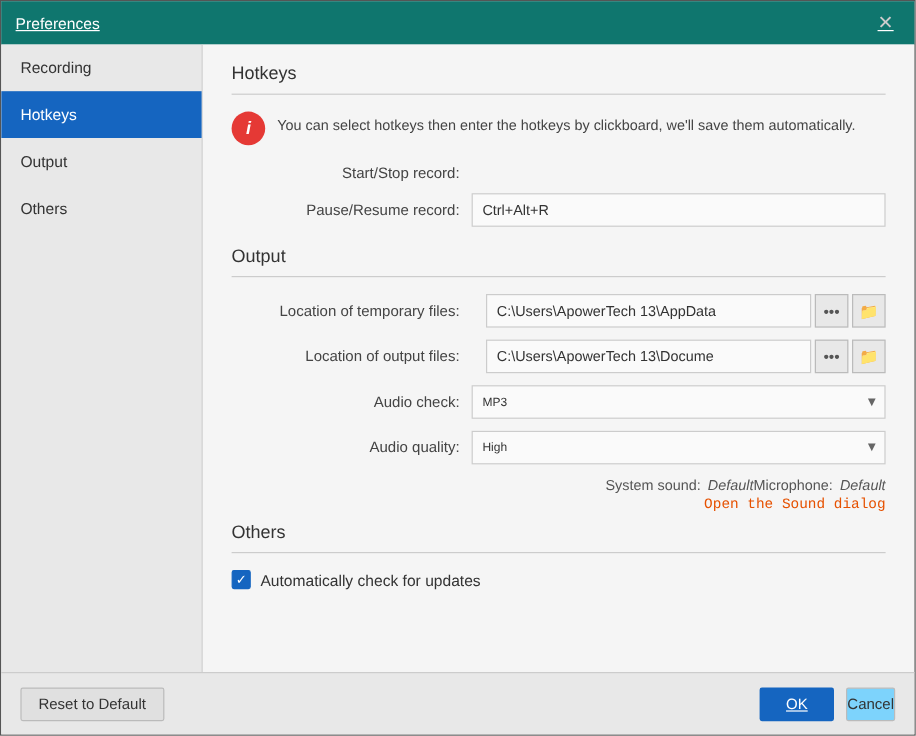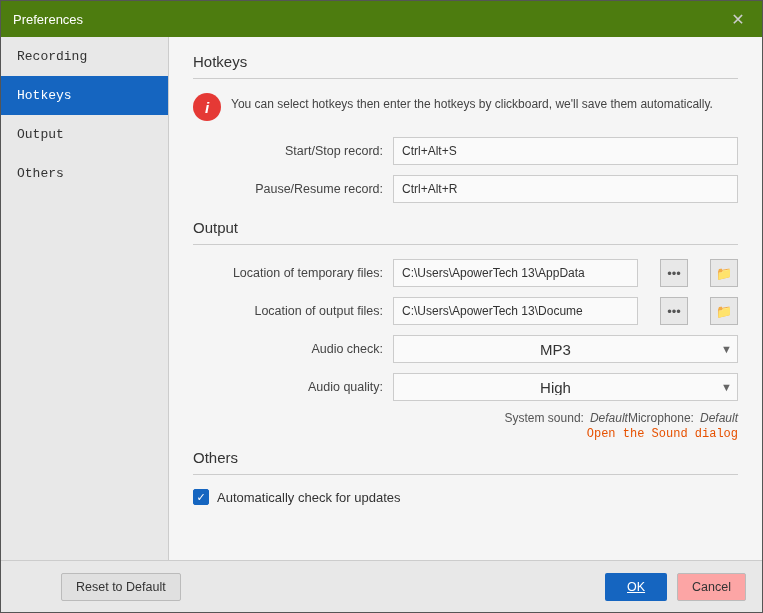--- a/index.html
+++ b/index.html
@@ -15,28 +15,29 @@
     }
     .window {
       width: 763px;
       height: 613px;
       background: #f0f0f0;
       display: flex;
       flex-direction: column;
       border: 1px solid #555;
     }
     .title-bar {
-      background: #4d7c0f;
+      background: #0f766e;
       color: #fff;
       height: 36px;
       display: flex;
       align-items: center;
       justify-content: space-between;
       padding: 0 12px;
       flex-shrink: 0;
+      text-decoration: underline;
     }
     .title-bar-title {
       font-size: 13px;
     }
     .close-btn {
       background: none;
       border: none;
       color: #ccc;
       font-size: 16px;
       cursor: pointer;
@@ -55,21 +56,20 @@
       width: 168px;
       background: #e8e8e8;
       border-right: 1px solid #ccc;
       flex-shrink: 0;
     }
     .sidebar-item {
       padding: 12px 16px;
       cursor: pointer;
       font-size: 13px;
       color: #333;
-      font-family: Liberation Mono, monospace;
     }
     .sidebar-item.active {
       background: #1565c0;
       color: #fff;
     }
     .content-area {
       flex: 1;
       overflow-y: auto;
       padding: 16px 24px;
       background: #f5f5f5;
@@ -127,22 +127,23 @@
       border: 1px solid #ccc;
       background: #fafafa;
       padding: 5px 8px;
       font-size: 12px;
       color: #333;
       height: 28px;
       outline: none;
     }
     .input-with-buttons {
       display: flex;
-      gap: 22px;
-      flex: 1;
+      gap: 3px;
+      flex: 1;
+      margin-left: 12px;
     }
     .path-input {
       flex: 1;
       border: 1px solid #ccc;
       background: #fafafa;
       padding: 5px 8px;
       font-size: 12px;
       color: #333;
       height: 28px;
       outline: none;
@@ -164,27 +165,26 @@
     }
     .select-wrapper {
       flex: 1;
       position: relative;
     }
     .form-select {
       width: 100%;
       border: 1px solid #ccc;
       background: #fafafa;
       padding: 5px 28px 5px 8px;
-      font-size: 15px;
+      font-size: 10px;
       color: #333;
       height: 28px;
       outline: none;
       appearance: none;
       cursor: pointer;
-      text-align: center;
     }
     .select-arrow {
       position: absolute;
       right: 6px;
       top: 50%;
       transform: translateY(-50%);
       pointer-events: none;
       color: #666;
       font-size: 11px;
     }
@@ -249,40 +249,39 @@
       flex-shrink: 0;
     }
     .btn-reset {
       padding: 6px 14px;
       border: 1px solid #bbb;
       background: #e0e0e0;
       color: #333;
       cursor: pointer;
       font-size: 12.5px;
       border-radius: 2px;
-      margin-left: 44px;
     }
     .footer-right {
       display: flex;
       gap: 10px;
     }
     .btn-ok {
       padding: 6px 22px;
       background: #1565c0;
       color: #fff;
       border: none;
       cursor: pointer;
       font-size: 12.5px;
       border-radius: 2px;
       text-decoration: underline;
     }
     .btn-cancel {
-      padding: 6px 14px;
+      padding: 6px 0;
       border: 1px solid #bbb;
-      background: #fca5a5;
+      background: #7dd3fc;
       color: #333;
       cursor: pointer;
       font-size: 12.5px;
       border-radius: 2px;
     }
   </style>
 </head>
 <body>
 
 <div class="window">
@@ -305,21 +304,20 @@
 
       <div class="section-header">Hotkeys</div>
 
       <div class="info-box">
         <div class="info-icon">i</div>
         <div class="info-text">You can select hotkeys then enter the hotkeys by clickboard, we'll save them automatically.</div>
       </div>
 
       <div class="form-row">
         <label class="form-label">Start/Stop record:</label>
-        <input class="form-input" type="text" value="Ctrl+Alt+S" style="">
       </div>
 
       <div class="form-row">
         <label class="form-label">Pause/Resume record:</label>
         <input class="form-input" type="text" value="Ctrl+Alt+R" style="">
       </div>
 
       <div style="margin-top: 16px;">
         <div class="section-header">Output</div>
 

